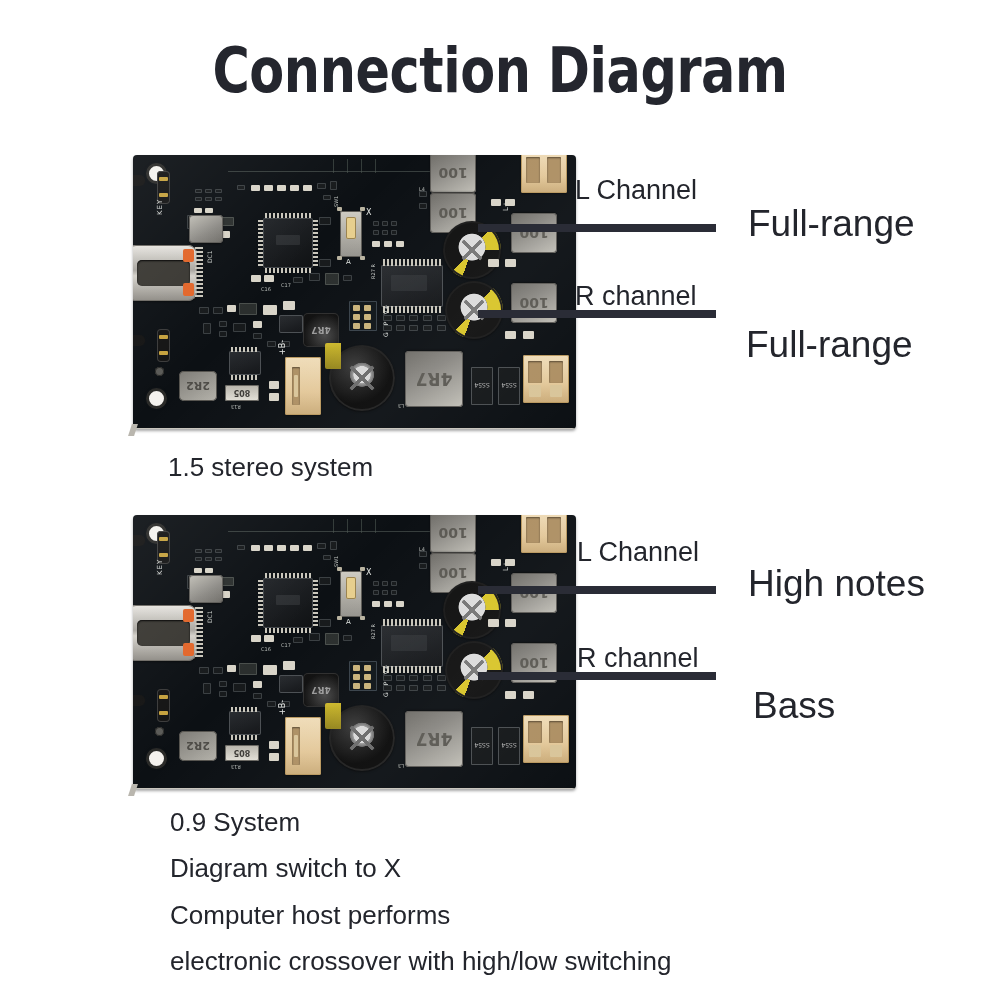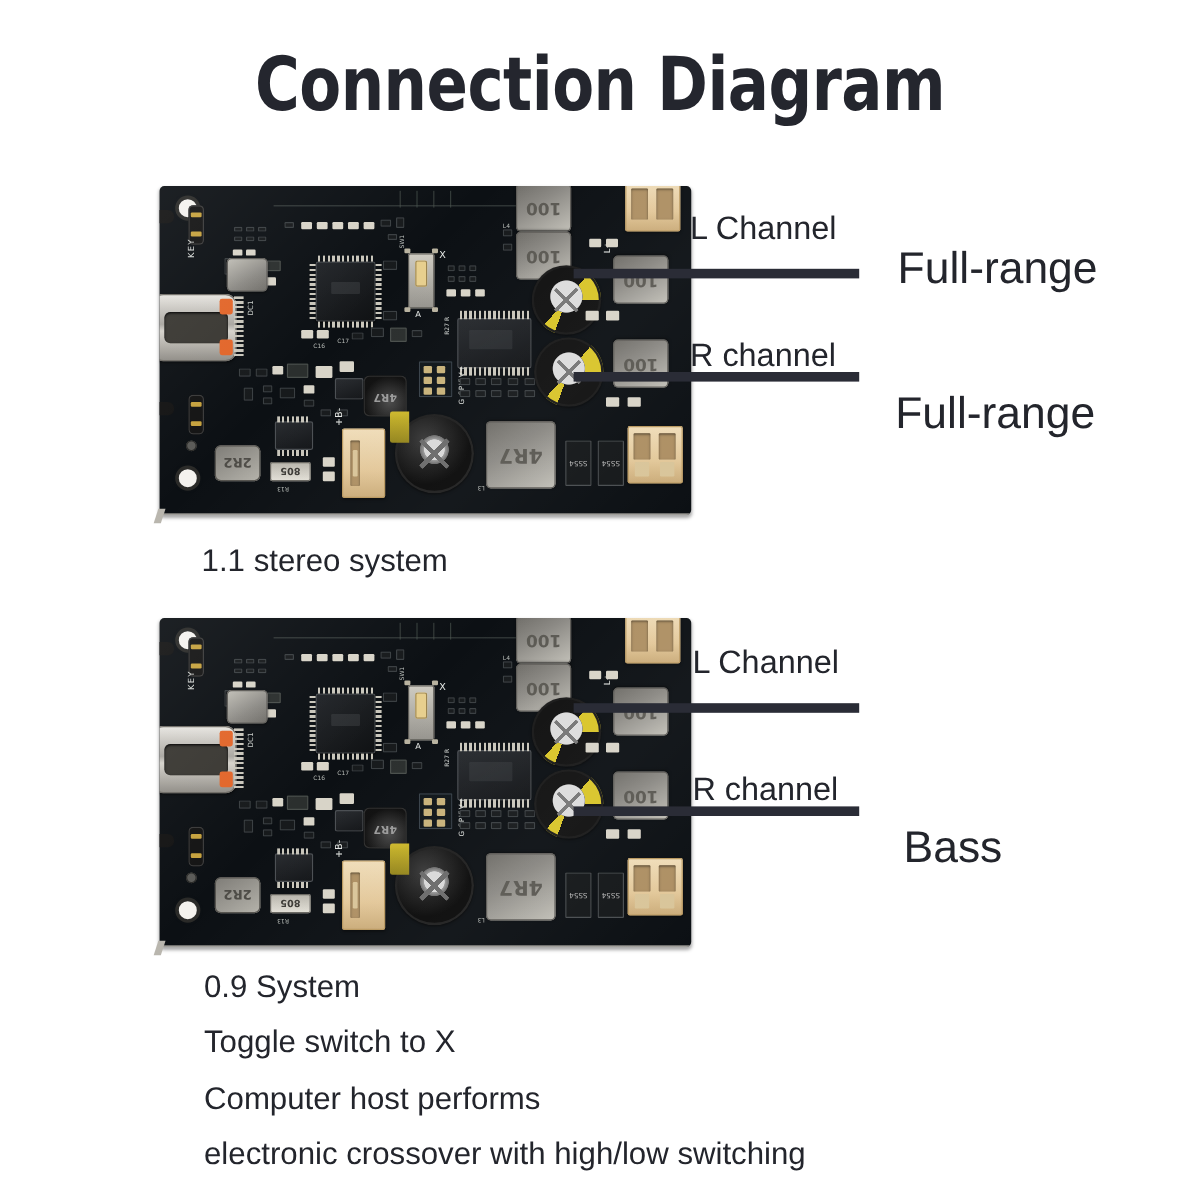--- a/index.html
+++ b/index.html
@@ -384,21 +384,21 @@
     <div class="edge-l"></div>
   </div>
 
   <div class="leader" style="left:478px;top:224px;width:238px;"></div>
   <div class="leader" style="left:478px;top:310px;width:238px;"></div>
 
   <div class="lbl lbl-ch" style="left:575px;top:175px;">L Channel</div>
   <div class="lbl lbl-ch" style="left:575px;top:281px;">R channel</div>
   <div class="lbl lbl-big" style="left:748px;top:203px;">Full-range</div>
   <div class="lbl lbl-big" style="left:746px;top:324px;">Full-range</div>
-  <div class="lbl lbl-cap" style="left:168px;top:452px;">1.1 stereo system</div>
+  <div class="lbl lbl-cap" style="left:168px;top:452px;">1.5 stereo system</div>
 
   <div class="board-wrap" style="left:133px;top:515px;width:443px;height:274px;">
     <div class="pcb">
       <div class="p trace" style="left:95px;top:16px;width:215px;height:1px;background:#5f6a63;opacity:.5;"></div>
       <div class="p trace" style="left:200px;top:4px;width:1px;height:14px;background:#4c5650;opacity:.6;"></div>
       <div class="p trace" style="left:214px;top:4px;width:1px;height:14px;background:#4c5650;opacity:.6;"></div>
       <div class="p trace" style="left:228px;top:4px;width:1px;height:14px;background:#4c5650;opacity:.6;"></div>
       <div class="p trace" style="left:242px;top:4px;width:1px;height:14px;background:#4c5650;opacity:.6;"></div>
 
       <div class="p hole" style="left:13px;top:8px;width:15px;height:15px;"></div>
@@ -595,20 +595,21 @@
       <div class="edge"></div>
     </div>
     <div class="edge-l"></div>
   </div>
 
   <div class="leader" style="left:478px;top:586px;width:238px;"></div>
   <div class="leader" style="left:478px;top:672px;width:238px;"></div>
 
   <div class="lbl lbl-ch" style="left:577px;top:537px;">L Channel</div>
   <div class="lbl lbl-ch" style="left:577px;top:643px;">R channel</div>
+  <div class="lbl lbl-big" style="left:748px;top:563px;">High notes</div>
   <div class="lbl lbl-big" style="left:753px;top:685px;">Bass</div>
 
   <div class="lbl lbl-cap" style="left:170px;top:807px;">0.9 System</div>
-  <div class="lbl lbl-cap" style="left:170px;top:853px;">Toggle switch to X</div>
+  <div class="lbl lbl-cap" style="left:170px;top:853px;">Diagram switch to X</div>
   <div class="lbl lbl-cap" style="left:170px;top:900px;">Computer host performs</div>
   <div class="lbl lbl-cap" style="left:170px;top:946px;"> electronic crossover with high/low switching</div>
 
 </div>
 
 </body></html>

